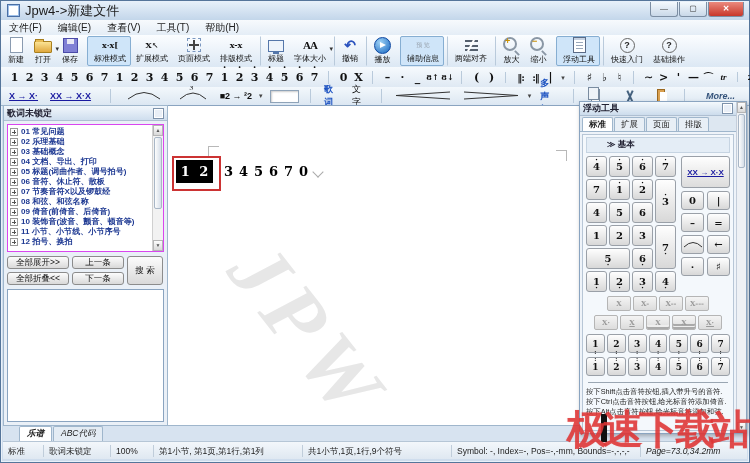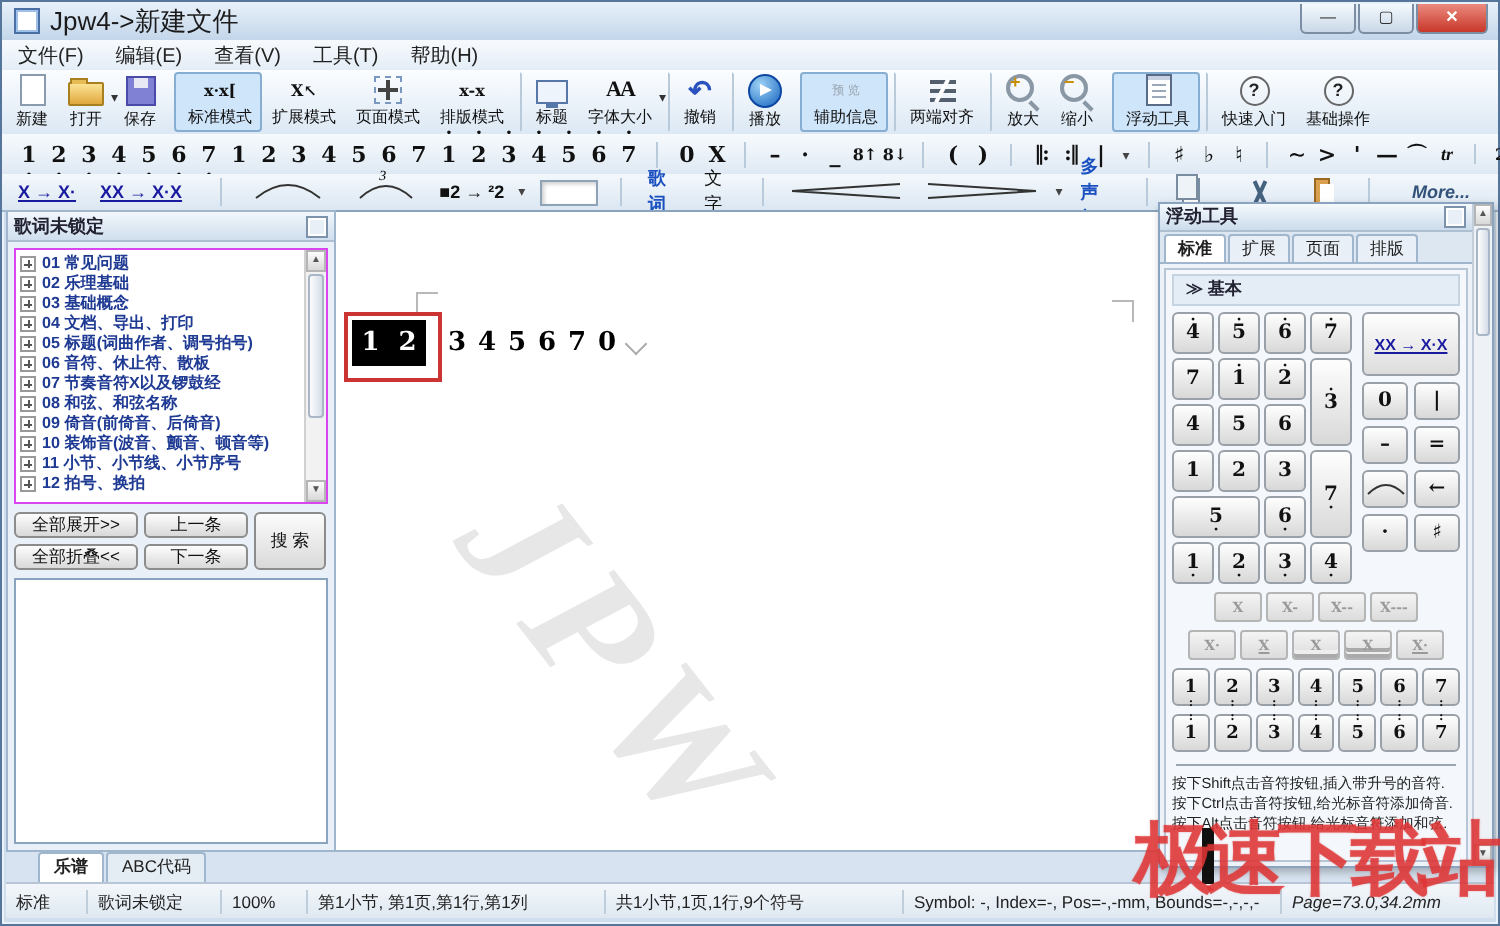--- a/index.html
+++ b/index.html
@@ -145,21 +145,21 @@
               border:1px solid #8aa4c0;box-shadow:1px 2px 4px rgba(0,0,0,.25);z-index:10;display:flex;}
   .fp-left{flex:1;display:flex;flex-direction:column;overflow:hidden;}
   .fp-title{height:13px;background:linear-gradient(#f4f9fd,#ccdcec);border-bottom:1px solid #aebfd2;
             display:flex;align-items:center;font-size:9px;font-weight:bold;color:#223;padding:0 3px;}
   .fp-tabs{display:flex;height:14px;border-bottom:1px solid #9fb6cc;background:#dde7f1;padding:1px 2px 0 2px;gap:1px;}
   .fp-tab{font-size:8.5px;color:#222;padding:1px 6px;border:1px solid #9fb6cc;border-bottom:none;
           border-radius:2px 2px 0 0;background:#e8eff6;}
   .fp-tab.active{background:#fff;font-weight:bold;}
   .fp-body{flex:1;border:1px solid #b7c6d6;margin:2px;background:#f4f8fc;overflow:hidden;padding:2px 3px;}
   .fp-sec{font-size:8.5px;font-weight:bold;color:#223;background:#e4edf6;border:1px solid #c6d4e2;
-          padding:1px 6px;margin-bottom:3px;}
+          padding:1px 20px;margin-bottom:3px;}
   .kp-top{display:flex;gap:5px;}
   .kgrid{display:grid;grid-template-columns:repeat(4,21px);grid-auto-rows:21px;gap:2px;}
   .kb{border:1px solid #9aa0a8;border-radius:3px;background:linear-gradient(#fefefe,#d8d8d8);
       font:bold 10px "DejaVu Serif",serif;color:#111;display:flex;flex-direction:column;
       align-items:center;justify-content:center;line-height:9px;}
   .kb::before,.kb::after{content:"";height:4px;font-size:8px;line-height:4px;}
   .kb.da::before{content:"•";font-size:4px;}
   .kb.db::after{content:"•";font-size:4px;}
   .kb.tall{grid-row:span 2;}
   .kb.wide{grid-column:span 2;}
@@ -183,21 +183,21 @@
       position:relative;}
   .oct-low .ob::after{content:":";position:absolute;bottom:-3px;left:0;right:0;text-align:center;font-size:6px;}
   .oct-high .ob::before{content:":";position:absolute;top:-3px;left:0;right:0;text-align:center;font-size:6px;}
   .fp-divider{border-top:1px solid #9aa6b2;margin:6px 2px 4px 2px;}
   .fp-help{font-size:7.5px;color:#222;line-height:10px;transform:scale(.98);transform-origin:left top;white-space:nowrap;}
   .fp-scroll{width:9px;background:#eef1f5;border-left:1px solid #c4cedb;display:flex;flex-direction:column;}
   .fp-scroll .vthumb{height:52px;}
   .fp-scroll .spacer{flex:1;}
   
   .bottomtabs{position:absolute;left:2px;bottom:20px;right:2px;height:16px;background:#d7e3f0;
-              border-top:1px solid #9fb6cc;display:flex;align-items:flex-end;padding-left:16px;}
+              border-top:1px solid #9fb6cc;display:flex;align-items:flex-end;padding-left:16px;font-style:italic;}
   .btab{font-size:8.5px;color:#222;padding:1px 7px 2px 7px;border:1px solid #9fb6cc;border-bottom:none;
         background:#e4ecf4;border-radius:2px 2px 0 0;margin-right:1px;}
   .btab.active{background:#fff;font-weight:bold;}
   .statusbar{position:absolute;left:2px;bottom:3px;right:2px;height:17px;background:linear-gradient(#f3f7fb,#dfe8f1);
              border-top:1px solid #b6c6d6;display:flex;align-items:center;font-size:8.5px;color:#222;}
   .scell{padding:0 5px;border-right:1px solid #c0cdda;white-space:nowrap;overflow:hidden;height:12px;line-height:12px;}
   .scell.grow{flex:1;border-right:1px solid #c0cdda;}
   .scell.last{border-right:none;width:96px;font-style:italic;}
   
   .red-watermark{position:absolute;left:566px;top:401px;z-index:60;font-size:40px;font-weight:bold;

